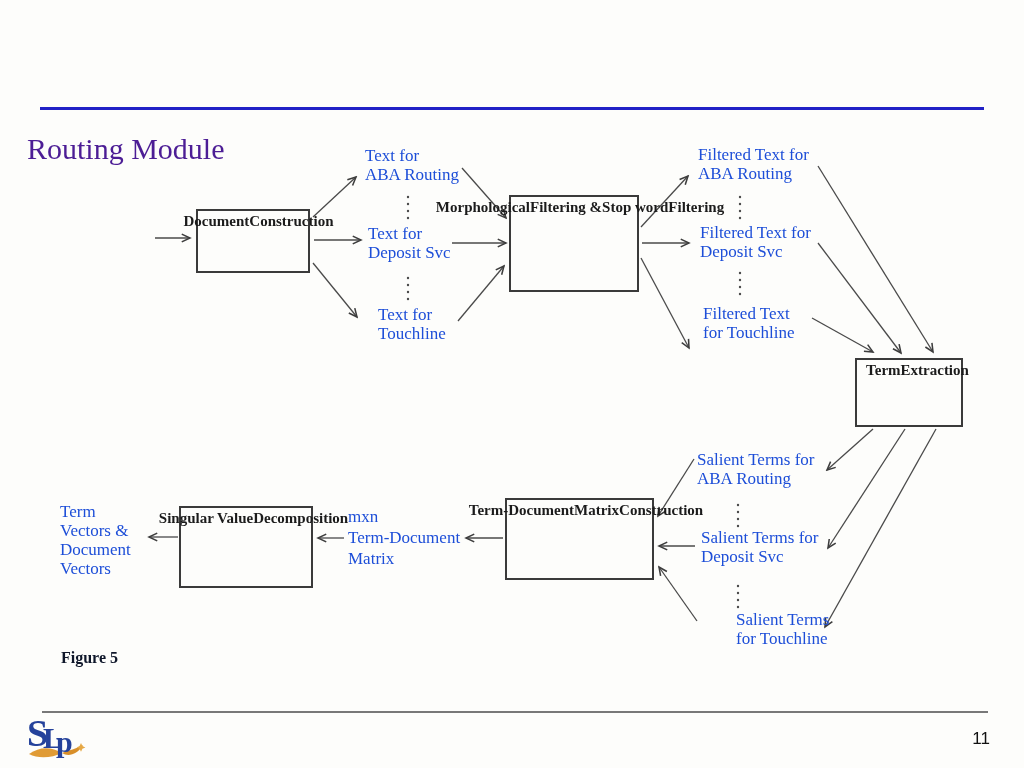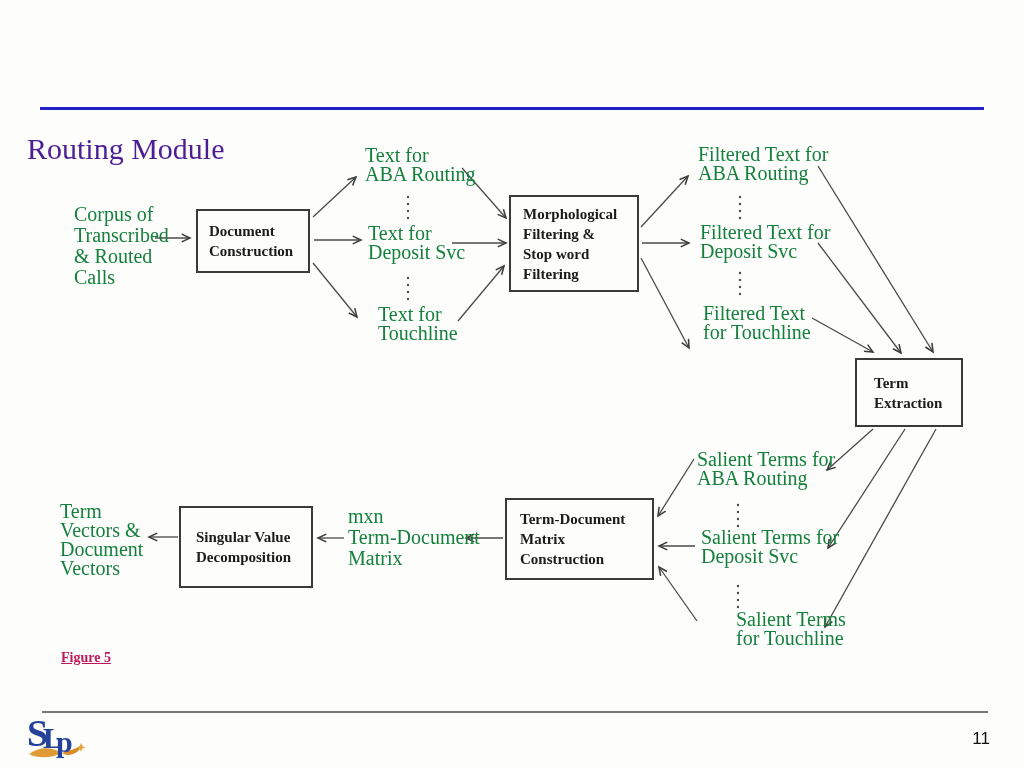--- a/index.html
+++ b/index.html
@@ -15,29 +15,29 @@
   }
   .title-rule{position:absolute;left:40px;top:107px;width:944px;height:3px;background:#2121c6;}
   .section-heading{
     position:absolute;left:27px;top:132px;font-size:30px;line-height:34px;
     color:#4c1d95;white-space:nowrap;
   }
   .diagram{position:absolute;inset:0;}
   svg.wires{position:absolute;left:0;top:0;pointer-events:none;}
   .node-box{
     position:absolute;border:2px solid #3a3a3a;background:transparent;
-    display:flex;flex-direction:column;justify-content:center;
+    display:flex;flex-direction:row;justify-content:center;
     font-weight:bold;font-size:15px;line-height:20px;color:#1b1b1b;
     box-sizing:border-box;white-space:nowrap;
   }
   .lbl{
-    position:absolute;font-size:20px;line-height:19px;color:#15803d;white-space:nowrap;
+    position:absolute;font-size:17px;line-height:19px;color:#1d4ed8;white-space:nowrap;
   }
   .lbl.lh21{line-height:21px;}
-  .caption{position:absolute;left:61px;top:649px;font-size:14px;line-height:18px;color:#be185d;text-decoration:underline;}
+  .caption{position:absolute;left:61px;top:649px;font-size:16px;line-height:18px;color:#0f172a;}
   .caption .fig{font-weight:bold;}
   .footer-rule{position:absolute;left:42px;top:711px;width:946px;height:2px;background:#787878;}
   .page-number{
     position:absolute;left:950px;top:729px;width:40px;text-align:right;
     font-family:"Liberation Sans",sans-serif;font-size:17px;color:#111;
   }
   .logo{position:absolute;left:26px;top:712px;}
 </style>
 </head>
 <body>
@@ -124,26 +124,20 @@
     <div class="node-box" style="left:505px;top:498px;width:149px;height:82px;padding-left:13px;">
       <div>Term-Document</div>
       <div>Matrix</div>
       <div>Construction</div>
     </div>
     <div class="node-box" style="left:179px;top:506px;width:134px;height:82px;padding-left:15px;">
       <div>Singular Value</div>
       <div>Decomposition</div>
     </div>
 
-    <div class="lbl lh21" style="left:74px;top:204px;">
-      <div>Corpus of</div>
-      <div>Transcribed</div>
-      <div>&amp; Routed</div>
-      <div>Calls</div>
-    </div>
     <div class="lbl" style="left:365px;top:146px;">
       <div>Text for</div>
       <div>ABA Routing</div>
     </div>
     <div class="lbl" style="left:368px;top:224px;">
       <div>Text for</div>
       <div>Deposit Svc</div>
     </div>
     <div class="lbl" style="left:378px;top:305px;">
       <div>Text for</div>

